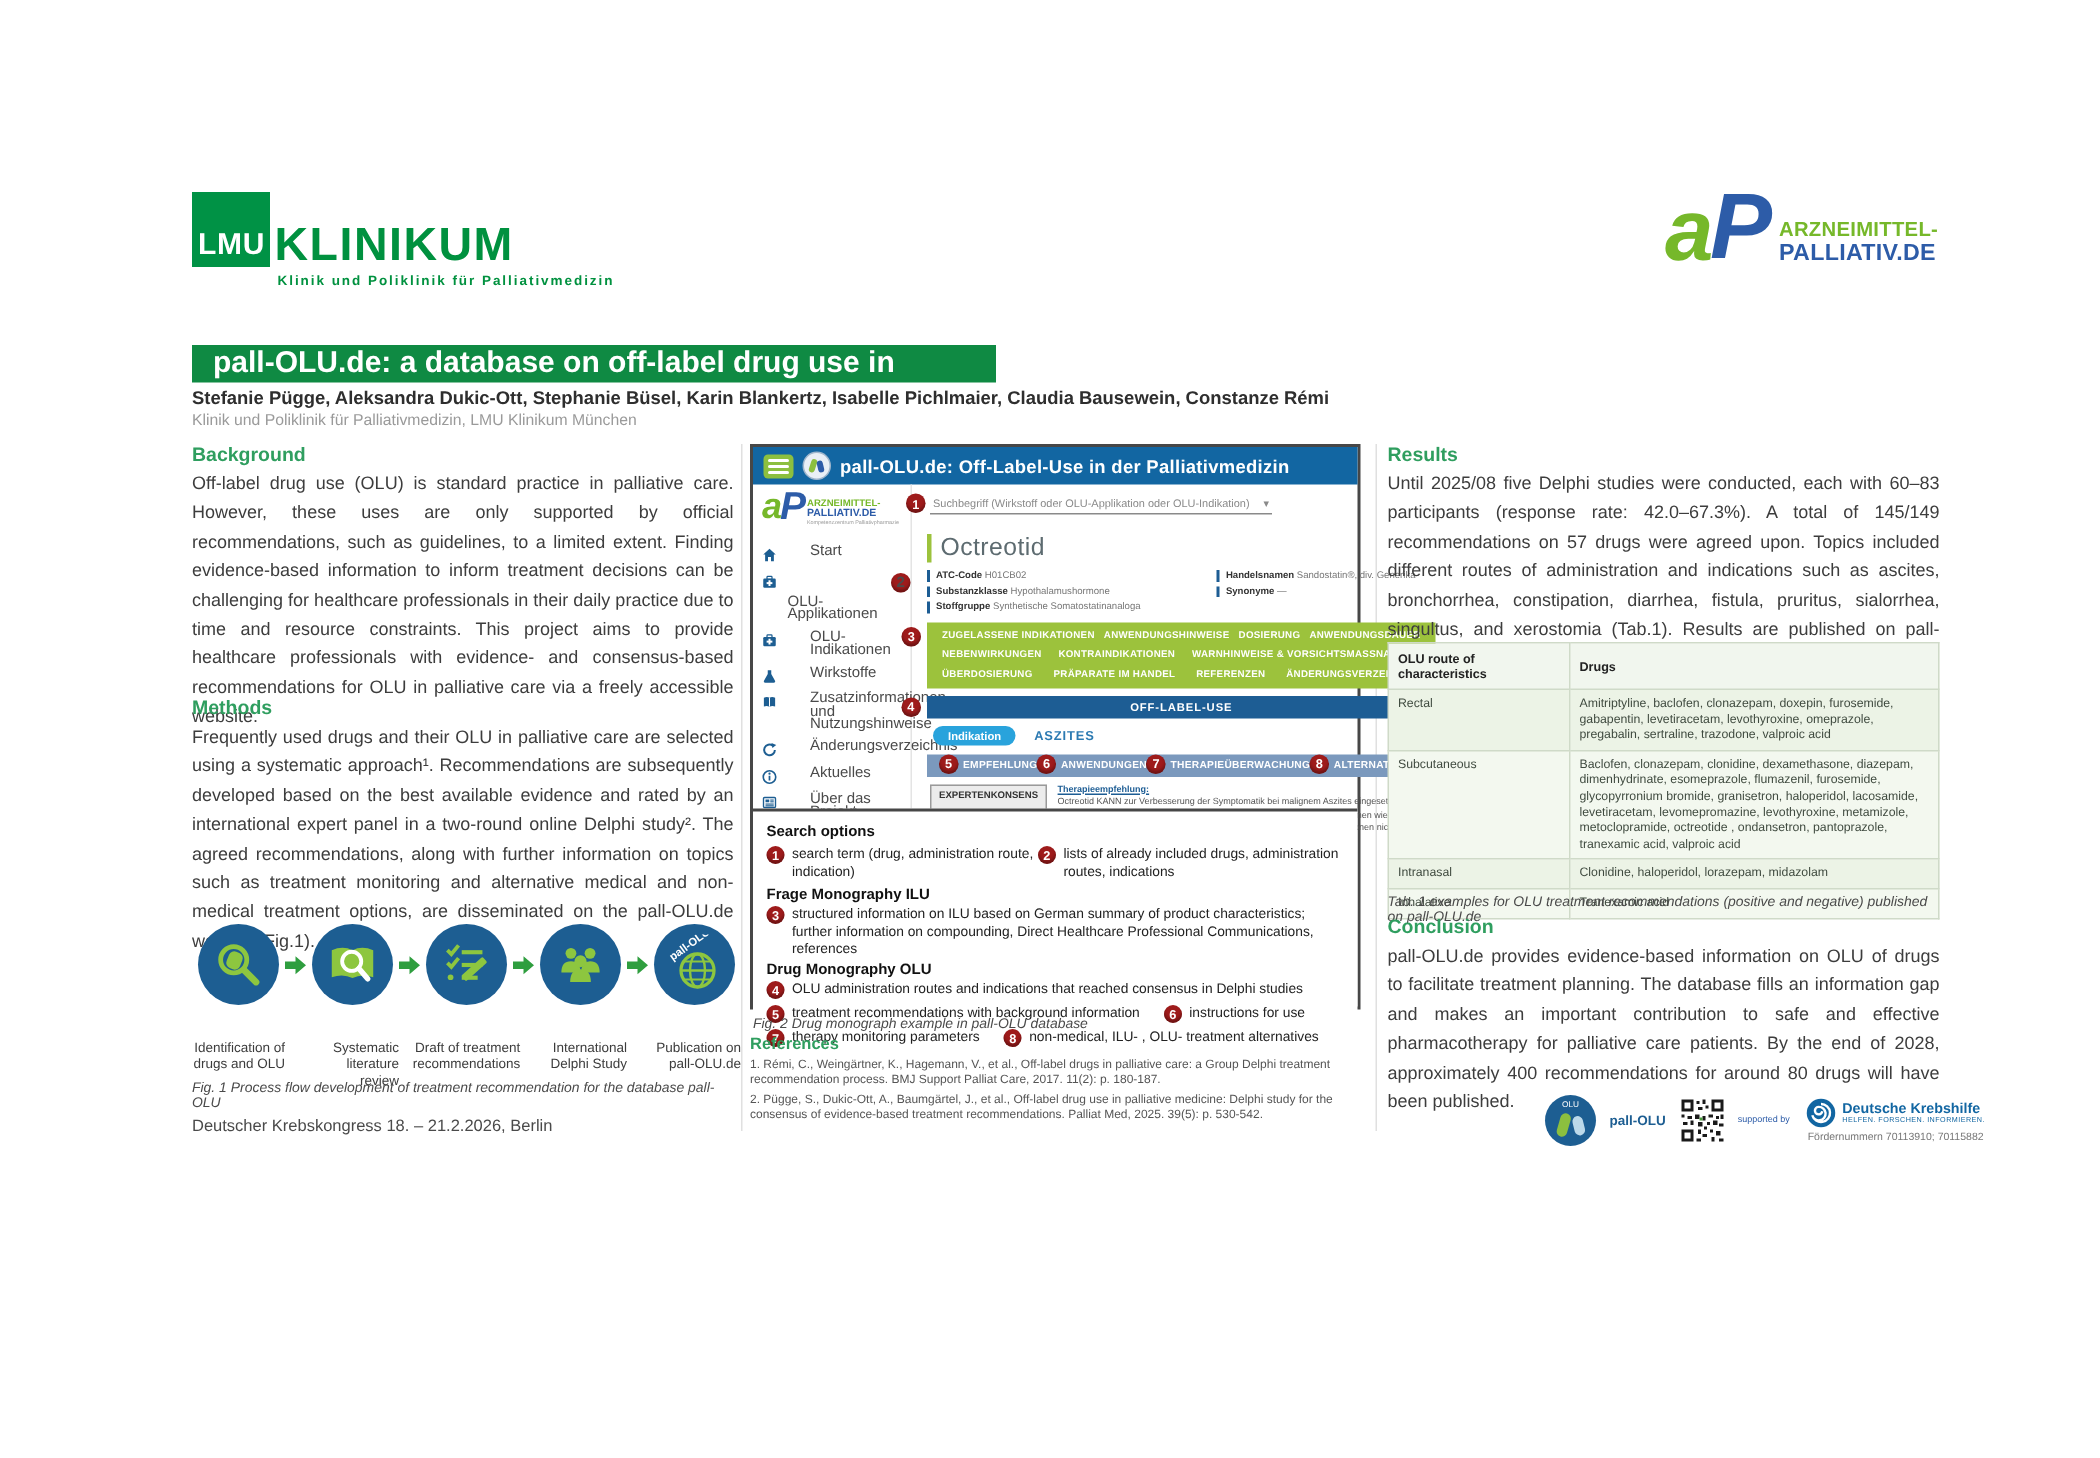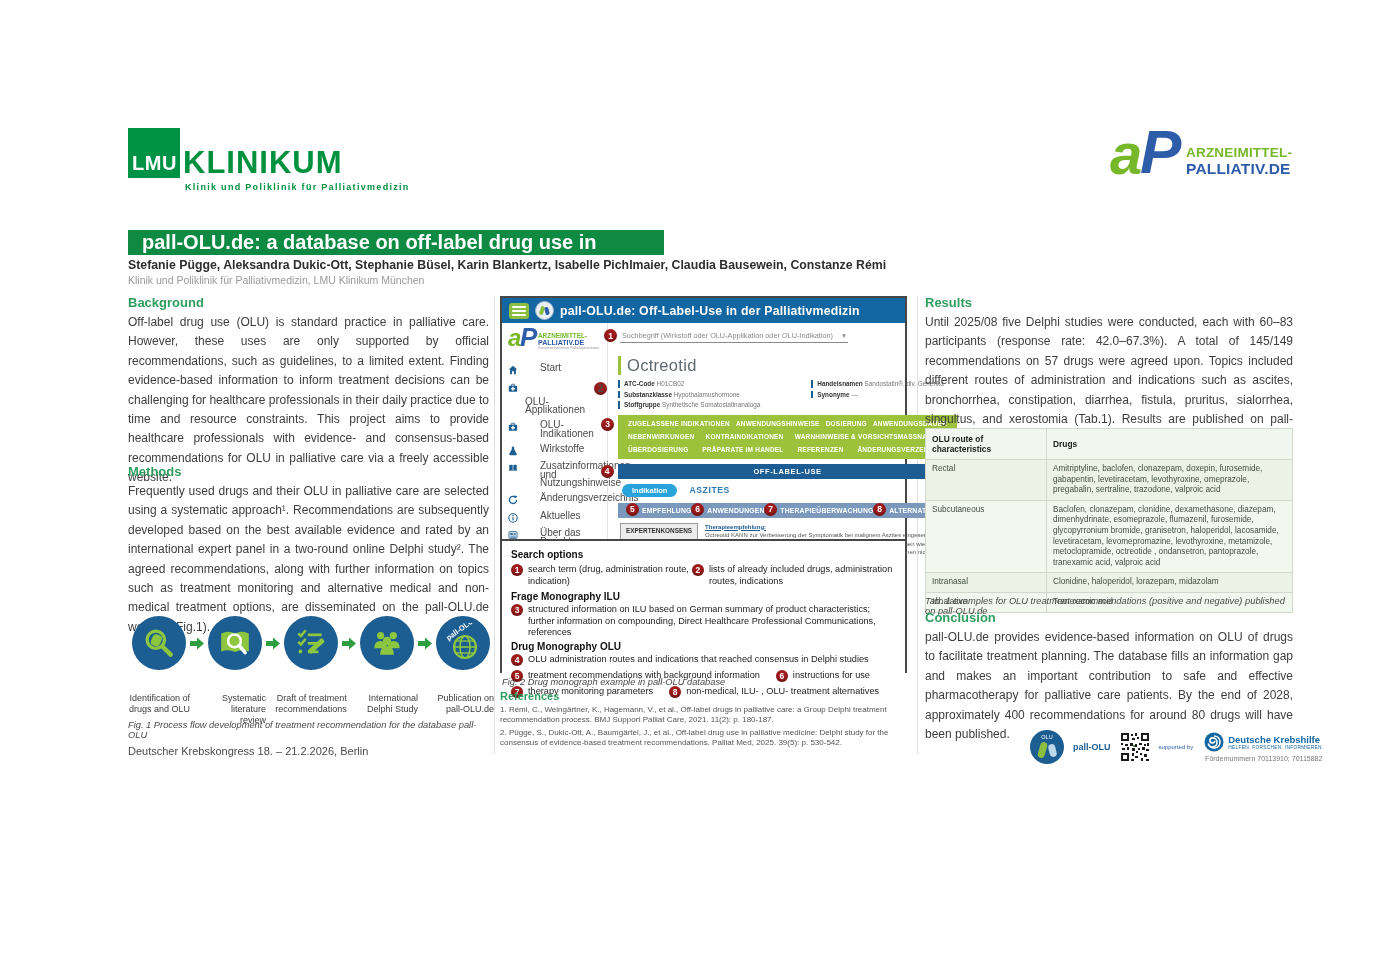--- a/index.html
+++ b/index.html
@@ -455,21 +455,21 @@
         <div class="lg-item">
           <span class="lg-b">8</span>
           <span class="lg-t">non-medical, ILU- , OLU- treatment alternatives</span>
         </div>
       </div>
     </div>
   </div>
   <div class="abs cap" style="left:502px;top:677px;width:406px;">Fig. 2 Drug monograph example in pall-OLU database</div>
   <div class="abs sec-h" style="left:500px;top:690px;font-size:11px;">References</div>
   <div class="abs refs" style="left:500px;top:705px;width:408px;">
-    <p>1. Rémi, C., Weingärtner, K., Hagemann, V., et al., Off-label drugs in palliative care: a Group Delphi treatment recommendation process. BMJ Support Palliat Care, 2021. 11(2): p. 180-187.</p>
+    <p>1. Rémi, C., Weingärtner, K., Hagemann, V., et al., Off-label drugs in palliative care: a Group Delphi treatment recommendation process. BMJ Support Palliat Care, 2017. 11(2): p. 180-187.</p>
     <p>2. Pügge, S., Dukic-Ott, A., Baumgärtel, J., et al., Off-label drug use in palliative medicine: Delphi study for the consensus of evidence-based treatment recommendations. Palliat Med, 2025. 39(5): p. 530-542.</p>
   </div>
 
   <div class="abs sec-h" style="left:925px;top:295px;">Results</div>
   <div class="abs body-p" style="left:925px;top:313px;width:368px;">Until 2025/08 five Delphi studies were conducted, each with 60–83 participants (response rate: 42.0–67.3%). A total of 145/149 recommendations on 57 drugs were agreed upon. Topics included different routes of administration and indications such as ascites, bronchorrhea, constipation, diarrhea, fistula, pruritus, sialorrhea, singultus, and xerostomia (Tab.1). Results are published on pall-OLU.de (Fig.2).</div>
 
   <table class="tbl abs" style="left:925px;top:428px;">
     <thead>
       <tr>
         <th class="c1">OLU route of characteristics</th>

